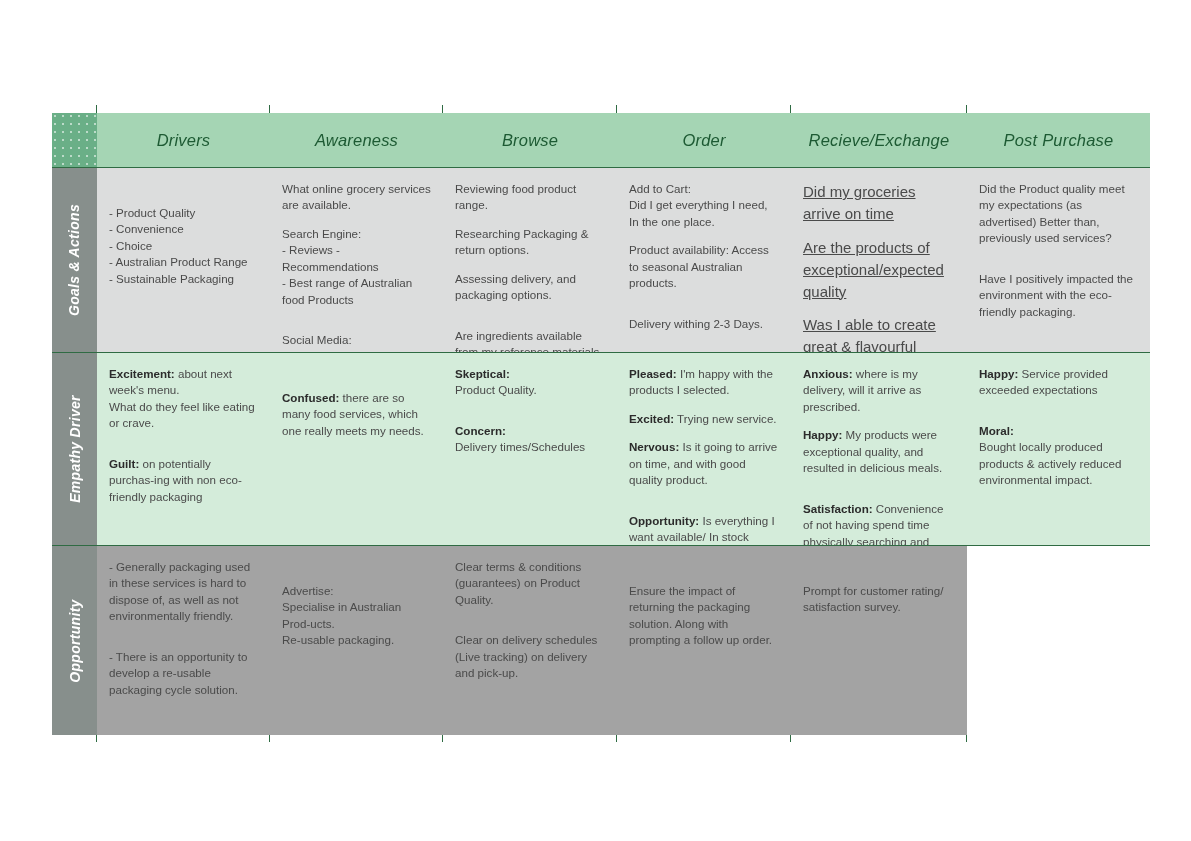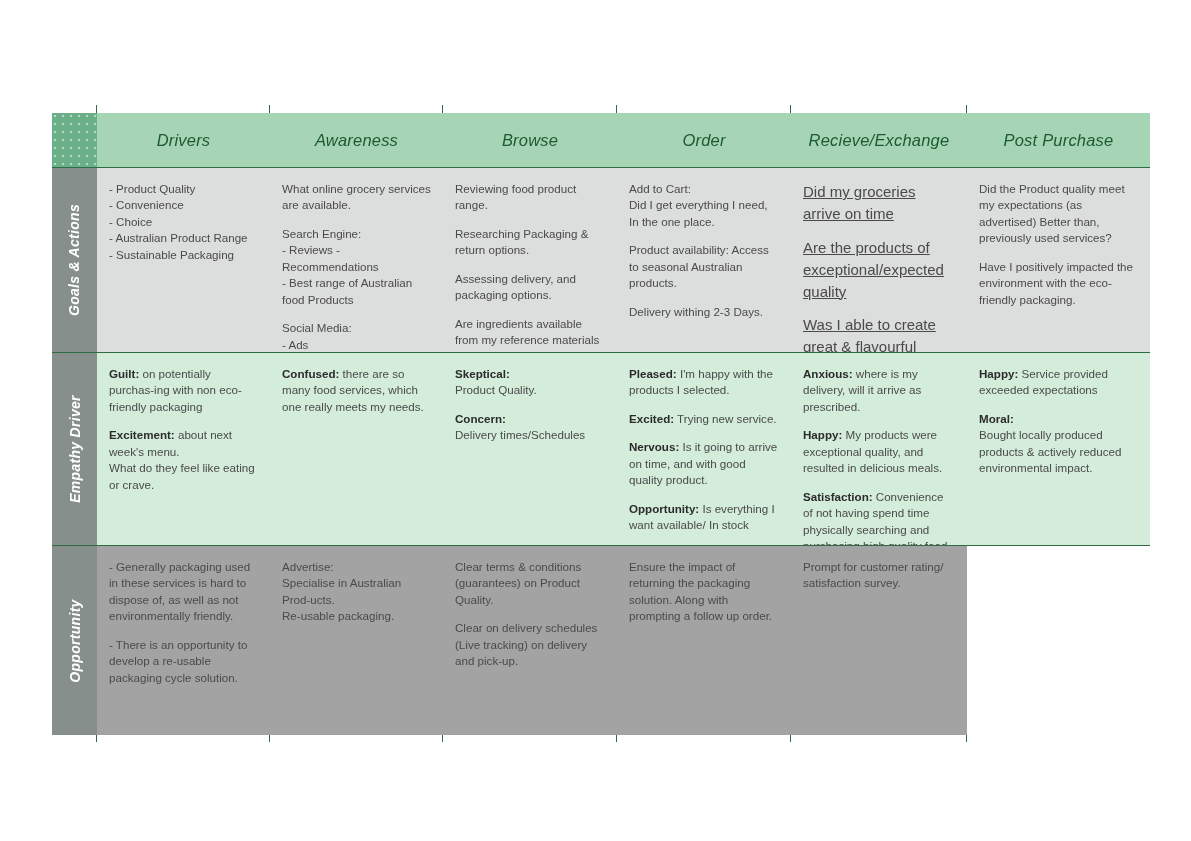--- a/index.html
+++ b/index.html
@@ -55,21 +55,21 @@
   }
   .cell.last{border-bottom:none;}
   .r-goals{background:#dcdddd;}
   .r-empathy{background:#d4ecda;}
   .r-opportunity{background:#a3a3a3;}
 
   .cell.sm{font-size:15px;line-height:1.46;text-decoration:underline;}
   .cell.xs{font-size:9.2px;line-height:1.5;}
 
   .cell p{margin:0 0 12px 0;white-space:pre-line;}
-  .cell p:last-child{margin-bottom:0;}
+  .cell p:last-child{margin-bottom:0;margin-top:24px;}
   .cell b{color:#2b2b2b;font-weight:700;}
 </style>
 </head>
 <body>
 
 <div class="canvas">
 
   <div class="vrule" style="left:96px;"></div>
   <div class="vrule" style="left:269px;"></div>
   <div class="vrule" style="left:442px;"></div>
@@ -124,23 +124,23 @@
         <p><span>How easy is it to return/dispose of packaging solutions.</span></p>
       </div>
       <div class="cell r-goals">
         <p><span>Did the Product quality meet my expectations (as advertised) Better than, previously used services?</span></p>
         <p><span>Have I positively impacted the environment with the eco-friendly packaging.</span></p>
       </div>
       <div class="rowlabel">
         <span>Empathy Driver</span>
       </div>
       <div class="cell r-empathy">
-        <p><b>Guilt:</b><span> on potentially purchas-ing with non eco-friendly packaging</span></p>
         <p><b>Excitement:</b><span> about next week's menu.
 What do they feel like eating or crave.</span></p>
+        <p><b>Guilt:</b><span> on potentially purchas-ing with non eco-friendly packaging</span></p>
       </div>
       <div class="cell r-empathy">
         <p><b>Confused:</b><span> there are so many food services, which one really meets my needs.</span></p>
       </div>
       <div class="cell r-empathy">
         <p><b>Skeptical:</b><span>
 Product Quality.</span></p>
         <p><b>Concern:</b><span>
 Delivery times/Schedules</span></p>
       </div>

